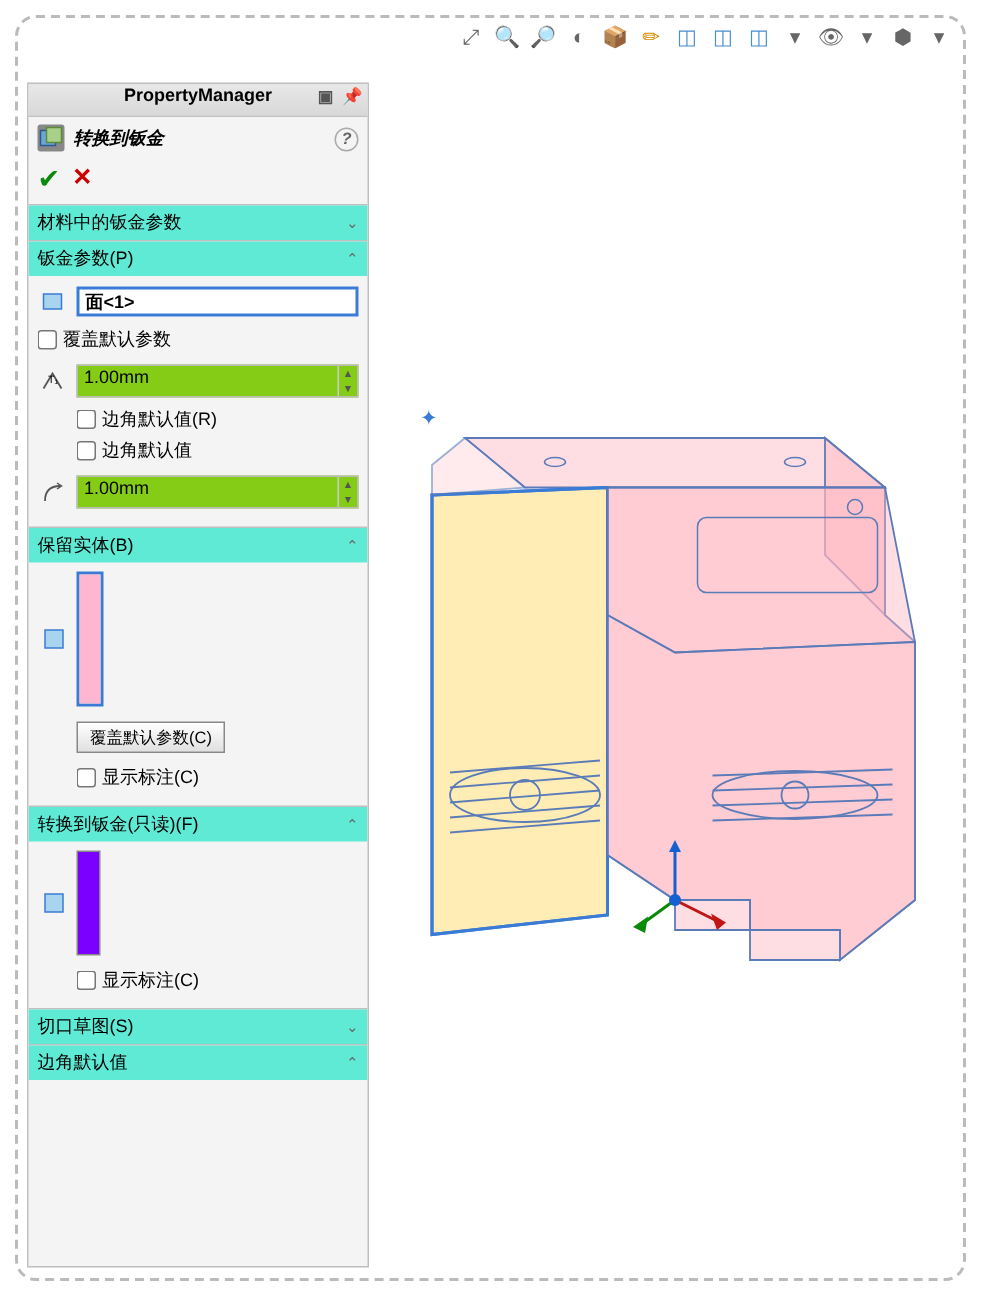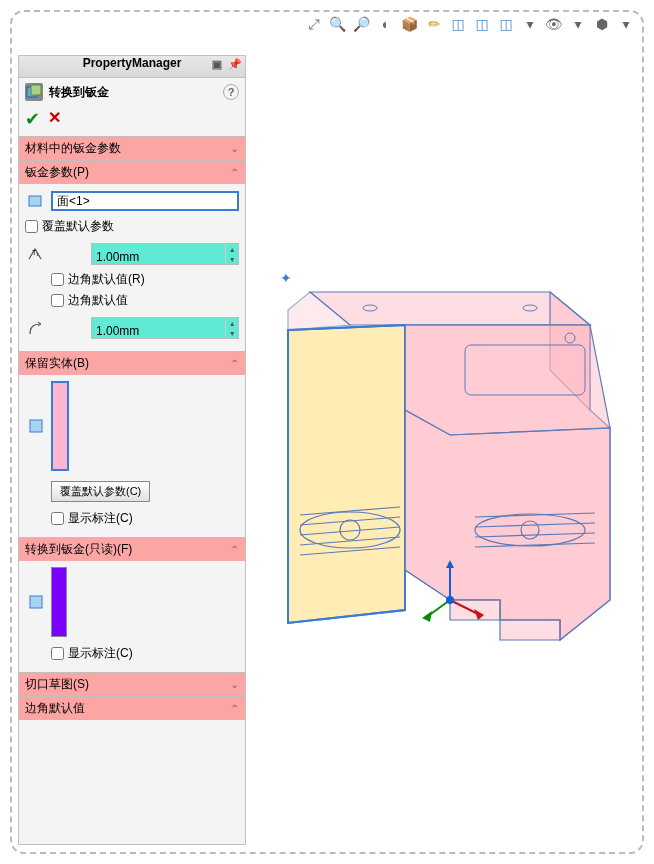--- a/index.html
+++ b/index.html
@@ -4,34 +4,34 @@
 <style>
 * { box-sizing: border-box; margin: 0; padding: 0; font-family: "Microsoft YaHei", Arial, sans-serif; }
 body { width: 654px; height: 864px; background: #fff; position: relative; overflow: hidden; }
 .frame { position: absolute; top: 10px; left: 10px; right: 10px; bottom: 10px; border: 2px dashed #bbb; border-radius: 14px; }
 .toolbar-top { position: absolute; top: 14px; right: 18px; display: flex; gap: 4px; }
 .toolbar-top .ico { width: 20px; height: 20px; display: flex; align-items: center; justify-content: center; font-size: 14px; color: #666; cursor: pointer; }
 .panel { position: absolute; top: 55px; left: 18px; width: 228px; height: 790px; background: #f4f4f4; border: 1px solid #c0c0c0; overflow: hidden; }
 .panel-header { background: linear-gradient(#e8e8e8,#d8d8d8); height: 22px; display: flex; justify-content: center; position: relative; border-bottom: 1px solid #c0c0c0; font-size: 12px; font-weight: bold; }
 .panel-header .btns { position: absolute; right: 2px; display: flex; gap: 2px; }
 .panel-header .btns span { width: 16px; height: 16px; display: flex; align-items: center; justify-content: center; font-size: 11px; color: #555; cursor: pointer; }
-.title-row { display: flex; align-items: center; padding: 5px 6px; font-size: 12px; font-weight: bold; }
+.title-row { display: flex; align-items: flex-end; padding: 5px 6px; font-size: 12px; font-weight: bold; font-style: italic; }
 .title-row .feat-ico { width: 18px; height: 18px; margin-right: 6px; background: #888; border-radius: 2px; position: relative; }
 .title-row .help { margin-left: auto; width: 16px; height: 16px; border: 1px solid #aaa; border-radius: 50%; display: flex; align-items: center; justify-content: center; color: #666; font-size: 11px; cursor: pointer; }
 .confirm-row { padding: 2px 6px 6px; display: flex; gap: 8px; }
 .ok-ico { color: #0a8a0a; font-size: 18px; cursor: pointer; }
 .cancel-ico { color: #c00; font-size: 16px; font-weight: bold; cursor: pointer; }
 .section { border-top: 1px solid #c0c0c0; }
-.section-head { background: #fca5a5; padding: 3px 6px; font-size: 12px; display: flex; align-items: center; }
+.section-head { background: #5eead4; padding: 3px 6px; font-size: 12px; display: flex; align-items: center; }
 .section-head .chev { margin-left: auto; color: #666; font-size: 10px; cursor: pointer; }
 .section-body { padding: 6px; font-size: 12px; }
 .row { display: flex; align-items: center; margin-bottom: 6px; }
 .selbox { border: 1px solid #888; background: #fff; padding: 2px 4px; font-size: 12px; flex: 1; height: 20px; display: flex; align-items: center; }
-.selbox.blue { border: 2px solid #3a7bd5; }
-.spinner { display: flex; align-items: flex-end; border: 1px solid #bbb; background: #5eead4; height: 22px; flex: 1; margin-left: 40px; }
+.selbox.blue { border: 2px solid #3a7bd5; font-weight: bold; }
+.spinner { display: flex; align-items: flex-start; border: 1px solid #bbb; background: #84cc16; height: 22px; flex: 1; }
 .spinner input { border: none; background: transparent; padding: 0 4px; width: 100%; font-size: 12px; outline: none; }
 .spinner .arrows { width: 14px; display: flex; flex-direction: column; }
 .spinner .arrows span { height: 10px; font-size: 7px; display: flex; align-items: center; justify-content: center; color: #555; cursor: pointer; border-left: 1px solid #ccc; }
 .ck { display: flex; align-items: center; gap: 4px; margin-bottom: 4px; }
 .ck input { width: 13px; height: 13px; }
 .prm-ico { width: 22px; height: 22px; display: flex; align-items: center; justify-content: center; margin-right: 4px; flex-shrink: 0; }
 .bigbox { border: 2px solid #3a7bd5; background: #e8f2ff; height: 90px; display: flex; }
 .bigbox.readonly { border: 1px solid #888; background: #fff; height: 70px; }
 .colorbar { width: 14px; }
 .pinkbar { background: #ffb6d0; }

